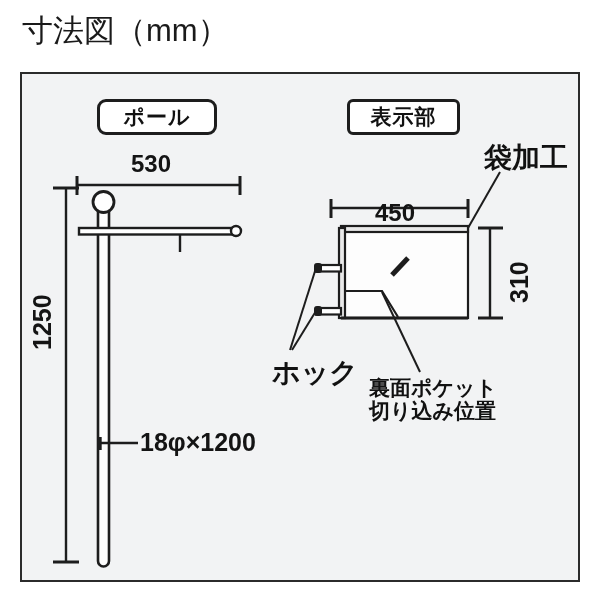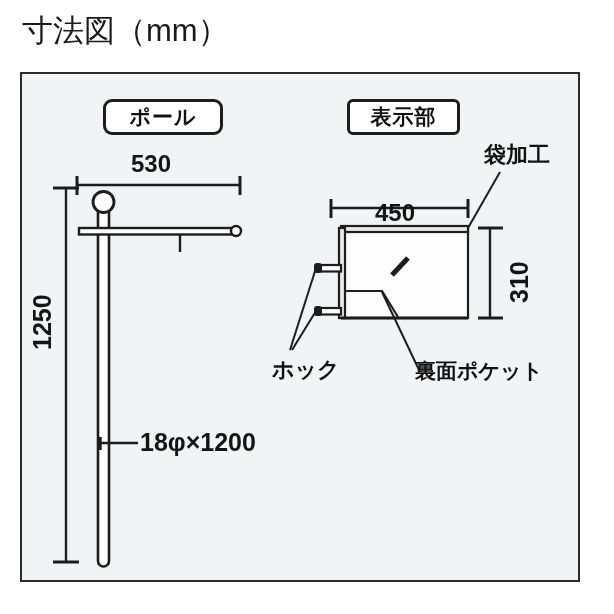--- a/index.html
+++ b/index.html
@@ -58,35 +58,35 @@
     border: 3px solid #1d1d1d;
     border-radius: 9px;
     display: flex;
     align-items: center;
     justify-content: center;
     font-size: 21px;
     font-weight: 700;
     color: #111111;
     letter-spacing: 1px;
   }
-  #pill-pole  { left: 103px;  top: 99px;  width: 120px; height: 36px; }
+  #pill-pole  { left: 97px;  top: 99px;  width: 120px; height: 36px; }
   #pill-panel { left: 347px; top: 99px;  width: 113px; height: 36px; border-radius: 6px; }
 
   
   .dimtext {
     position: absolute;
     font-size: 24px;
     font-weight: 700;
     color: #141414;
     white-space: nowrap;
     letter-spacing: 0px;
   }
   .anno {
     position: absolute;
-    font-size: 22px;
+    font-size: 28px;
     font-weight: 700;
     color: #111111;
     white-space: nowrap;
     line-height: 1.08;
   }
   #dim-530  { left: 131px; top: 150px; text-align: right; }
   #dim-450  { left: 375px; top: 175px; margin-top: 24px; }
   #dim-pole-arm { left: 113px; top: 252px; font-size: 25px; }
   #dim-pole-shaft { left: 140px; top: 428px; font-size: 25px; }
   #dim-1250 {
@@ -96,21 +96,21 @@
     font-size: 25px;
   }
   #dim-310 {
     left: 505px; top: 303px;
     transform: rotate(-90deg);
     transform-origin: left top;
     font-size: 25px;
   }
   #anno-fukuro { left: 484px; top: 143px; }
   #anno-hook   { left: 272px; top: 358px; }
-  #anno-pocket { left: 369px; top: 360px; font-size: 21px; margin-left: 46px; }
+  #anno-pocket { left: 369px; top: 377px; font-size: 21px; }
 </style>
 </head>
 <body>
 
 <div id="root">
 
   <div class="page-title">寸法図（mm）</div>
 
   <div class="frame"></div>
 
@@ -208,15 +208,16 @@
   <div class="dimtext" id="dim-450">450</div>
 
   <div class="dimtext" id="dim-310">310</div>
 
   <div class="anno" id="anno-fukuro">袋加工</div>
 
   <div class="anno" id="anno-hook">ホック</div>
 
   <div class="anno" id="anno-pocket">
     <div>裏面ポケット</div>
+    <div>切り込み位置</div>
   </div>
 
 </div>
 
 </body></html>

